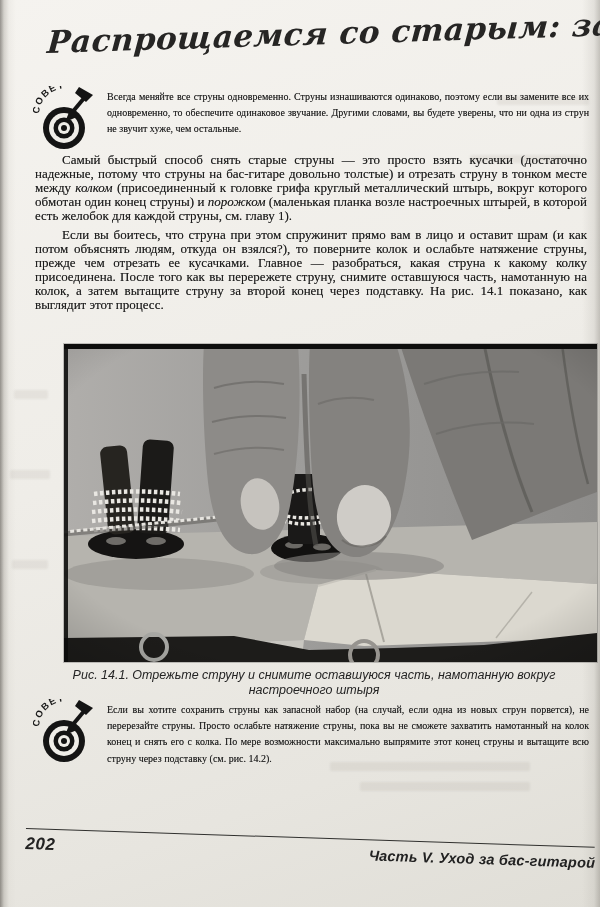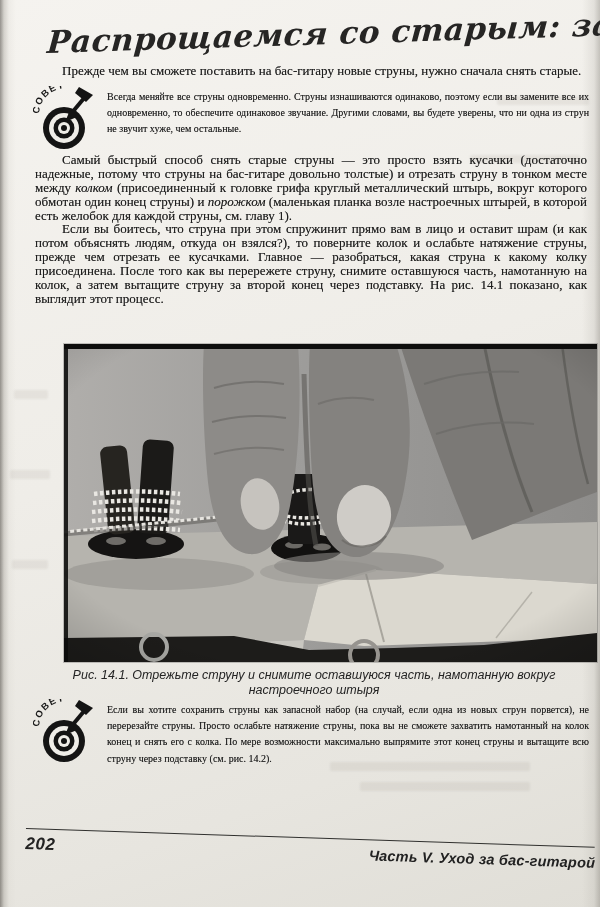--- a/index.html
+++ b/index.html
@@ -18,21 +18,21 @@
     transform:rotate(-1.8deg) skewX(-6deg);transform-origin:left bottom;
   }
   .para{
     position:absolute;left:35px;width:552px;text-align:justify;
     font-size:13px;line-height:13.9px;color:#1d1d1d;
     text-shadow:0 0 .4px rgba(30,30,30,.55);
   }
   .para i{font-style:italic;}
   .intro{top:64px;text-indent:27px;white-space:nowrap;text-align:left;}
   .p2{top:153px;text-indent:27px;}
-  .p3{top:222px;text-indent:27px;}
+  .p3{top:228px;text-indent:27px;}
   .tip-row{position:absolute;left:33px;width:556px;display:flex;gap:8px;align-items:flex-start;}
   .tip1{top:86px;}
   .tip2{top:699px;}
   .tip-icon{flex:0 0 66px;height:68px;}
   .tip-text{
     flex:1;font-size:10px;line-height:16.2px;text-align:justify;padding-top:3px;
     text-shadow:0 0 .4px rgba(30,30,30,.55);
   }
   .photo-wrap{position:absolute;left:64px;top:344px;width:533px;height:318px;box-shadow:0 0 0 1px rgba(40,40,40,.25);}
   .photo-wrap svg{display:block;}
@@ -57,21 +57,20 @@
   <div class="smudge" style="left:497px;top:96px;width:92px;height:9px;"></div>
   <div class="smudge" style="left:470px;top:155px;width:110px;height:8px;"></div>
   <div class="smudge" style="left:14px;top:390px;width:34px;height:9px;"></div>
   <div class="smudge" style="left:10px;top:470px;width:40px;height:9px;"></div>
   <div class="smudge" style="left:12px;top:560px;width:36px;height:9px;"></div>
   <div class="smudge" style="left:330px;top:762px;width:200px;height:9px;"></div>
   <div class="smudge" style="left:360px;top:782px;width:170px;height:9px;"></div>
 
   <div class="chapter-title">Распрощаемся со старым: замена струн</div>
 
-  <div class="para intro">Прежде чем вы сможете поставить на бас-гитару новые струны, нужно сначала снять старые.</div>
 
   <div class="tip-row tip1">
     <svg class="tip-icon" viewBox="0 0 66 68" xmlns="http://www.w3.org/2000/svg">
       <defs>
           <path id="arcA" d="M 6,30 A 27 27 0 0 1 47,6" fill="none"></path>
         </defs>
       <circle cx="31" cy="42" r="21" fill="#141414"></circle>
       <circle cx="31" cy="42" r="15" fill="#efede8"></circle>
       <circle cx="31" cy="42" r="10.5" fill="#141414"></circle>
       <circle cx="31" cy="42" r="6" fill="#efede8"></circle>

